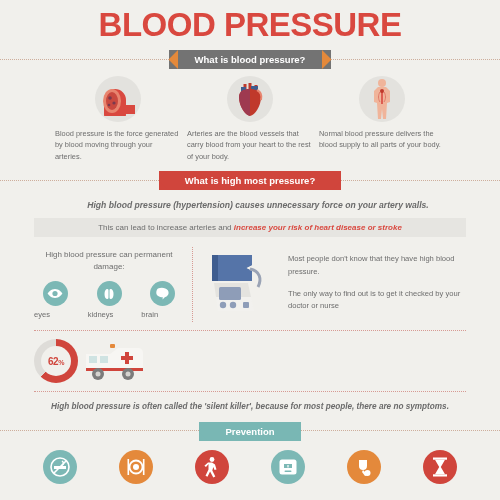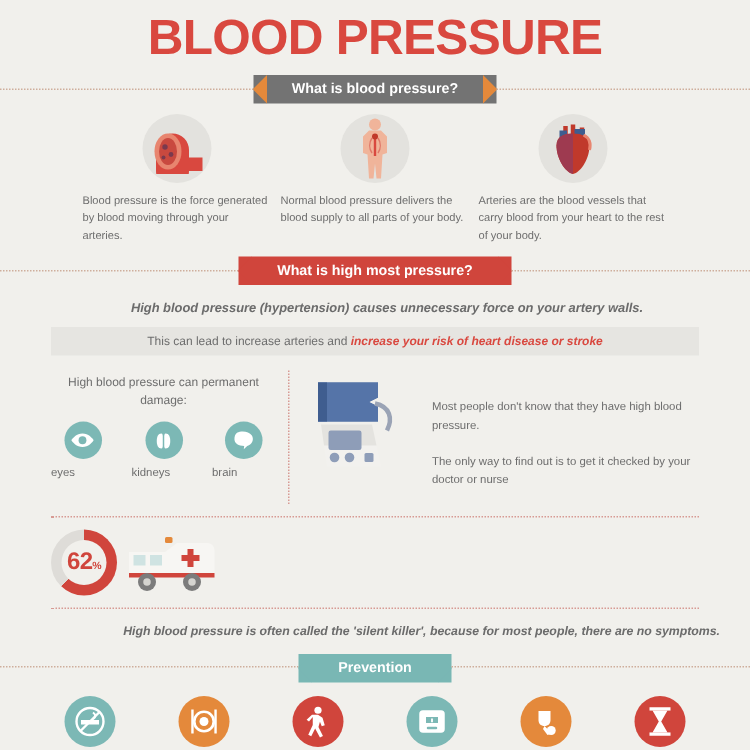--- a/index.html
+++ b/index.html
@@ -86,21 +86,21 @@
     width:25px;height:25px;border-radius:50%;background:#7cb8b5;
     margin:0 auto 4px auto;display:flex;align-items:center;justify-content:center;
   }
   .dmg-label{font-size:7.6px;color:#6d6d6d;}
   .vdots{
     width:1px;align-self:stretch;margin:0 8px;
     border-left:1px dotted #d79a93;min-height:72px;
   }
   .monitor{width:74px;display:flex;align-items:center;justify-content:center;padding-top:2px;}
   .right-text{flex:1;padding-left:12px;padding-top:6px;}
-  .right-text p{margin:12px 0 10px 0;font-size:7.6px;line-height:1.6;color:#6d6d6d;}
+  .right-text p{margin:0 0 10px 0;font-size:7.6px;line-height:1.6;color:#6d6d6d;}
 
   .hdots{border-top:1px dotted #d79a93;margin:8px 34px 0 34px;height:0;}
 
   
   .stat-row{display:flex;align-items:center;padding:0 34px;margin-top:8px;}
   .donut{position:relative;width:44px;height:44px;flex:0 0 auto;}
   .donut .ring{
     width:44px;height:44px;border-radius:50%;
     background:conic-gradient(#d0453c 0% 62%, #dedcd8 62% 100%);
   }
@@ -108,21 +108,21 @@
     position:absolute;left:7px;top:7px;width:30px;height:30px;border-radius:50%;
     background:#f1f0ec;display:flex;align-items:center;justify-content:center;
   }
   .donut .val{font-size:12px;font-weight:bold;color:#d0453c;letter-spacing:-.5px;}
   .donut .val span{font-size:7px;}
   .stat-text{flex:1;text-align:center;font-size:8.6px;line-height:1.5;color:#6d6d6d;padding:0 6px;}
   .ambulance{width:74px;flex:0 0 auto;display:flex;justify-content:center;}
 
   
   .silent{
-    text-align:right;font-style:italic;font-weight:bold;font-size:8.2px;
+    text-align:center;font-style:italic;font-weight:bold;font-size:8.2px;
     color:#6b6b6b;padding:0 20px;margin-top:9px;line-height:1.45;
   }
 
   
   .prev-lead{
     text-align:center;font-style:italic;font-weight:bold;font-size:8.2px;
     color:#6b6b6b;padding:0 48px;margin-top:8px;line-height:1.45;
   }
   .prev-row{display:flex;justify-content:center;gap:6px;margin-top:9px;padding:0 22px;}
   .prev{width:70px;text-align:center;}
@@ -156,43 +156,43 @@
           <circle cx="12" cy="16" r="1.8" fill="#7a3a4e"></circle>
           <circle cx="16" cy="21" r="1.6" fill="#7a3a4e"></circle>
           <circle cx="11" cy="23" r="1.3" fill="#7a3a4e"></circle>
         </svg>
       </div>
       <div class="col-text">Blood pressure is the force generated by blood moving through your arteries.</div>
     </div>
 
     <div class="col">
       <div class="illus-circle">
-        <svg width="22" height="42" viewBox="0 0 22 42">
-          <circle cx="11" cy="5" r="4" fill="#f0b49a"></circle>
-          <path d="M7 9h8l4 4v11l-3 1-1 16h-3l-1-10-1 10H7L6 25l-3-1V13z" fill="#f0b49a"></path>
-          <path d="M11 12v14" stroke="#d9483f" stroke-width="1.6"></path>
-          <path d="M9 14c-2 3-2 7 0 10M13 14c2 3 2 7 0 10" stroke="#e07a6a" stroke-width="1" fill="none"></path>
-          <circle cx="11" cy="13" r="2" fill="#c0392b"></circle>
-        </svg>
-      </div>
-      <div class="col-text">Normal blood pressure delivers the blood supply to all parts of your body.</div>
-    </div>
-
-    <div class="col">
-      <div class="illus-circle">
         <svg width="34" height="36" viewBox="0 0 34 36">
           <path d="M12 3v8M17 2v9M23 4v8" stroke="#c0392b" stroke-width="3" fill="none"></path>
           <rect x="18" y="5" width="7" height="6" fill="#3f5d8f"></rect>
           <rect x="8" y="6" width="5" height="5" fill="#3f5d8f"></rect>
           <path d="M6 16c0-6 5-8 11-8s11 2 11 8c0 9-6 18-11 19C12 34 6 25 6 16z" fill="#c0392b"></path>
           <path d="M6 16c0-6 5-8 11-8v27C12 34 6 25 6 16z" fill="#9e3a50"></path>
           <path d="M24 9c4 2 5 6 4 10" stroke="#e8856f" stroke-width="2" fill="none"></path>
         </svg>
       </div>
       <div class="col-text">Arteries are the blood vessels that carry blood from your heart to the rest of your body.</div>
+    </div>
+
+    <div class="col">
+      <div class="illus-circle">
+        <svg width="22" height="42" viewBox="0 0 22 42">
+          <circle cx="11" cy="5" r="4" fill="#f0b49a"></circle>
+          <path d="M7 9h8l4 4v11l-3 1-1 16h-3l-1-10-1 10H7L6 25l-3-1V13z" fill="#f0b49a"></path>
+          <path d="M11 12v14" stroke="#d9483f" stroke-width="1.6"></path>
+          <path d="M9 14c-2 3-2 7 0 10M13 14c2 3 2 7 0 10" stroke="#e07a6a" stroke-width="1" fill="none"></path>
+          <circle cx="11" cy="13" r="2" fill="#c0392b"></circle>
+        </svg>
+      </div>
+      <div class="col-text">Normal blood pressure delivers the blood supply to all parts of your body.</div>
     </div>
   </div>
 
   <div class="ribbon-row">
     <div class="dots"></div>
     <div class="ribbon red">What is high most pressure?</div>
     <div class="dots"></div>
   </div>
 
   <div class="lead">High blood pressure (hypertension) causes unnecessary force on your artery walls.</div>
@@ -260,21 +260,21 @@
       <p>The only way to find out is to get it checked by your doctor or nurse</p>
     </div>
   </div>
 
   <div class="hdots"></div>
 
   <div class="stat-row">
     <div class="donut">
       <div class="ring"></div>
       <div class="hole">
-        <div class="val"><span style="font-size:16px">62</span><span>%</span></div>
+        <div class="val"><span style="font-size:10px">62</span><span>%</span></div>
       </div>
     </div>
     <div class="ambulance">
       <svg width="70" height="42" viewBox="0 0 70 42">
         <rect x="30" y="4" width="5" height="4" rx="1" fill="#e4893b"></rect>
         <path d="M6 14h24l8-6h20c3 0 5 2 5 5v16H6z" fill="#f7f6f3"></path>
         <path d="M6 14h24v10H6z" fill="#f7f6f3"></path>
         <rect x="9" y="16" width="8" height="7" fill="#cfe3e2"></rect>
         <rect x="20" y="16" width="8" height="7" fill="#cfe3e2"></rect>
         <rect x="6" y="28" width="57" height="3" fill="#d0453c"></rect>

